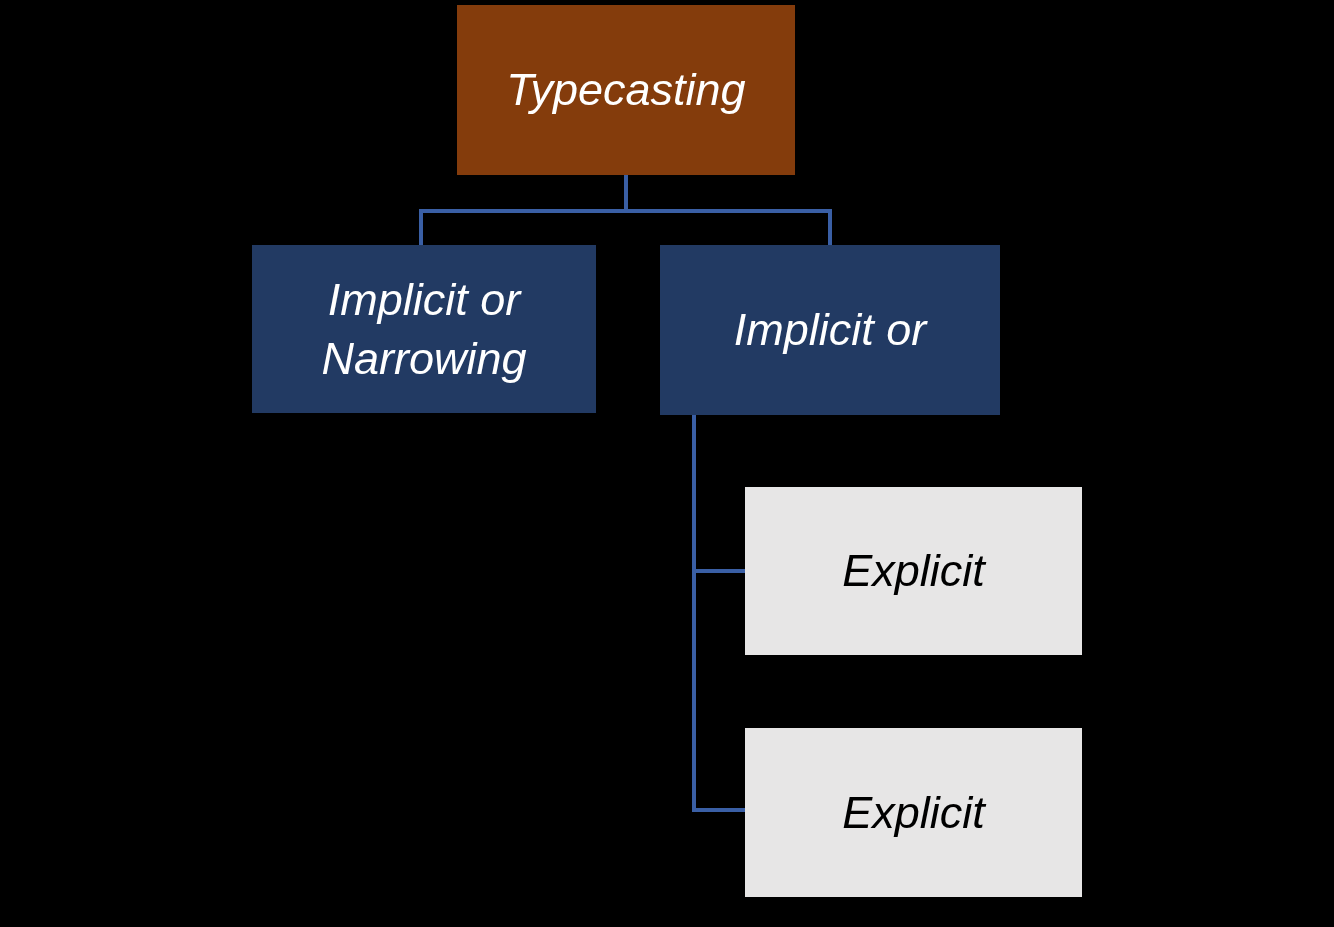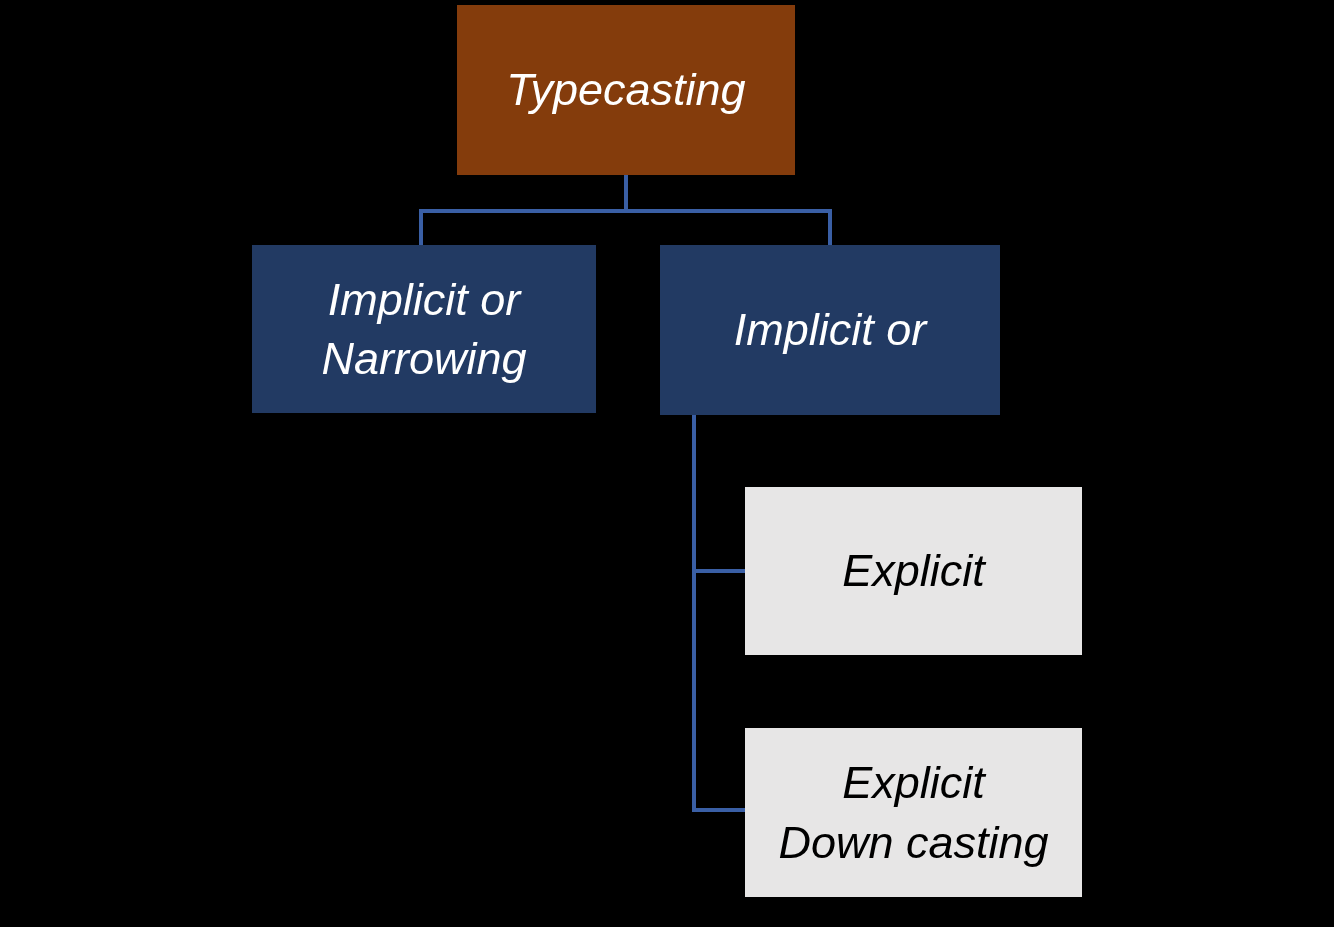--- a/index.html
+++ b/index.html
@@ -90,16 +90,15 @@
   <div class="node node-branch node-explicit">
     <span class="line">Implicit or</span>
   </div>
 
   <div class="node node-leaf node-upcasting">
     <span class="line">Explicit</span>
   </div>
 
   <div class="node node-leaf node-downcasting">
     <span class="line">Explicit</span>
-    <span class="line">Down casting</span>
   </div>
 
 </div>
 
 </body></html>

